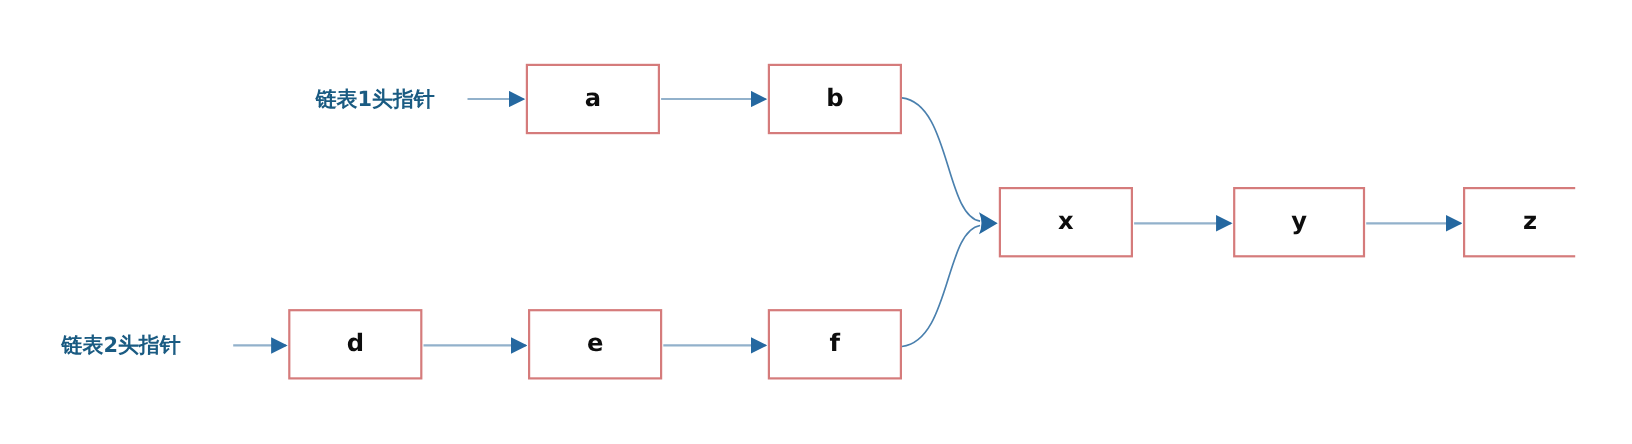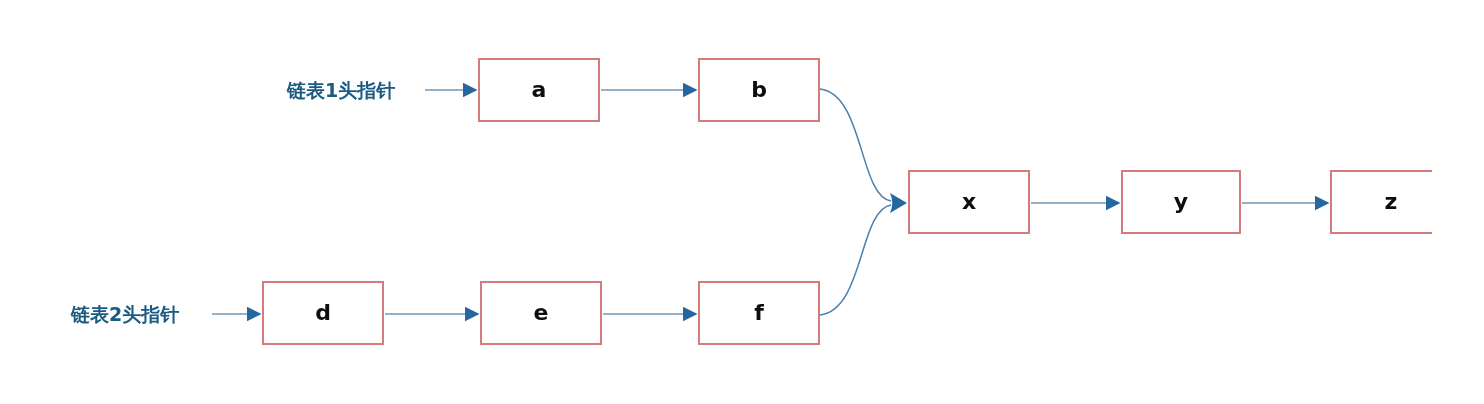--- a/index.html
+++ b/index.html
@@ -50,21 +50,21 @@
 
   .pointer-label {
     position: absolute;
     font-size: 19px;
     font-weight: bold;
     color: var(--pointer-label-text, #1a5b82);
     line-height: 22px;
     white-space: nowrap;
   }
   .pointer-label-1 { left: 287px; top: 79px; }
-  .pointer-label-2 { left: 71px; top: 303px; }
+  .pointer-label-2 { left: 56px; top: 303px; }
 
   .edge-shaft {
     stroke: var(--arrow-shaft, #92b1cb);
     stroke-width: 2;
     fill: none;
   }
   .merge-curve {
     stroke: var(--merge-curve, #4a80ae);
     stroke-width: 1.5;
     fill: none;

